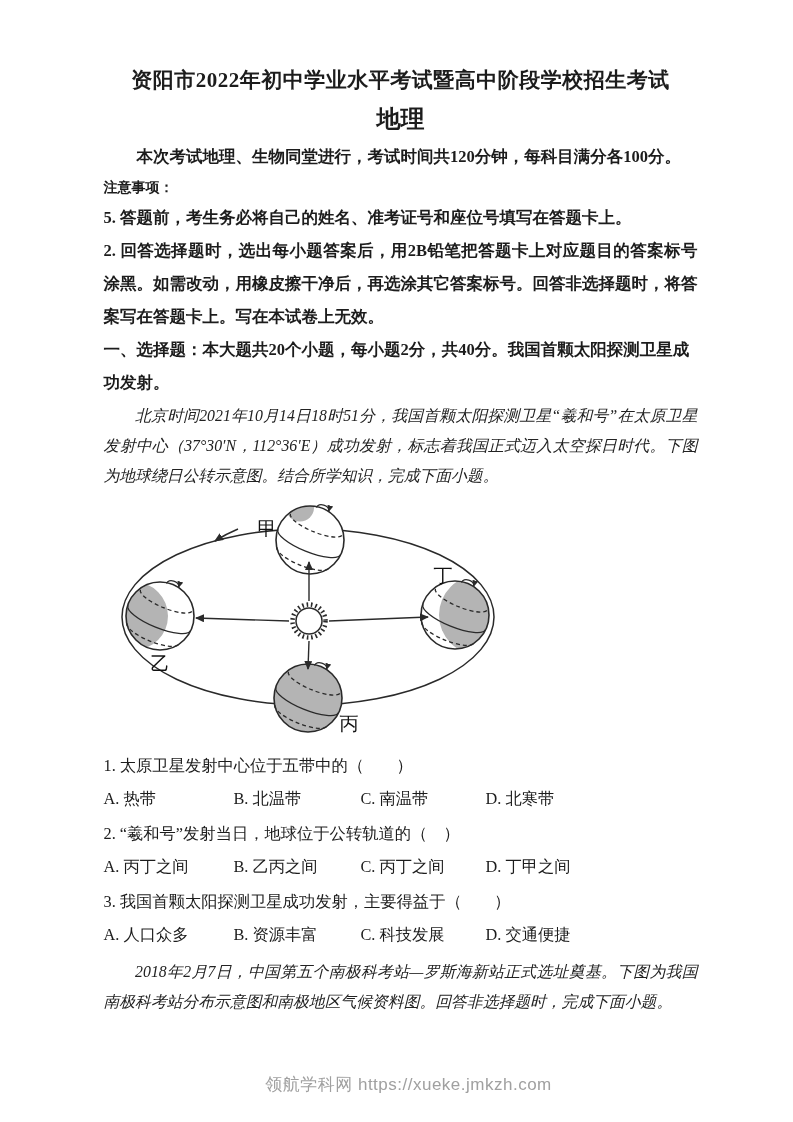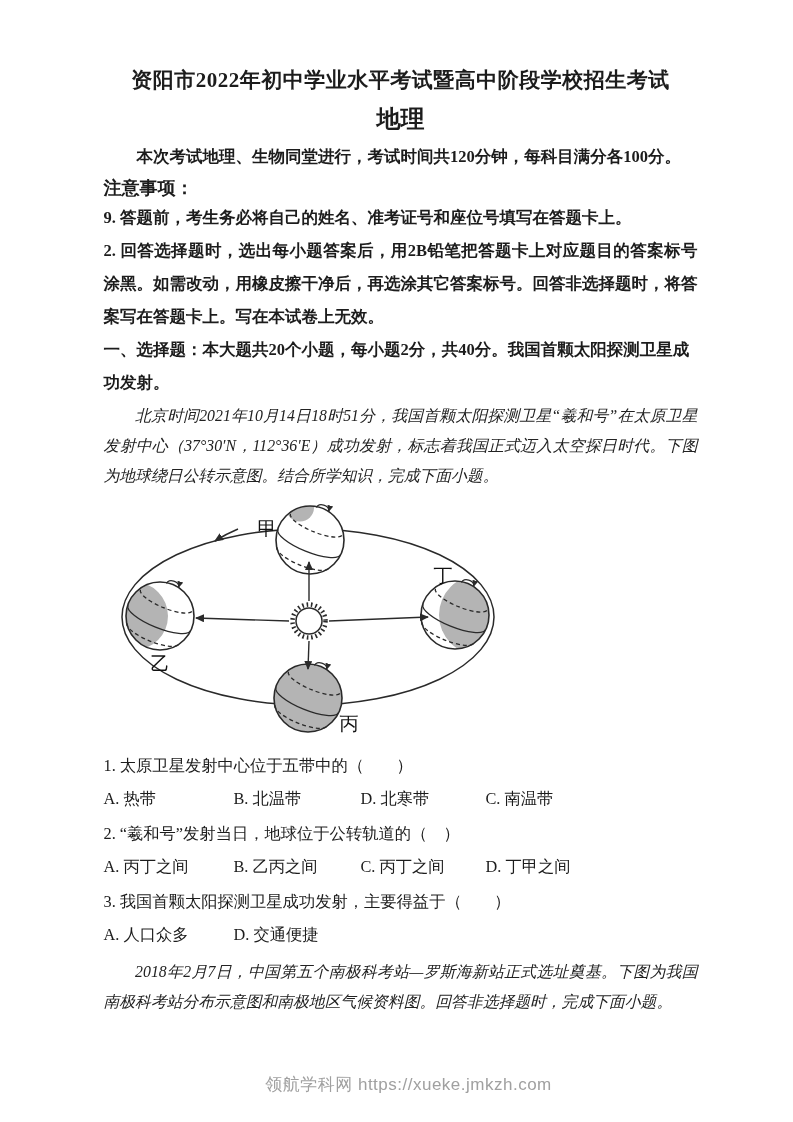--- a/index.html
+++ b/index.html
@@ -13,21 +13,21 @@
   .content { padding:58px 54px 0 62px; }
   .title {
     font-size:21px; font-weight:bold; text-align:center;
     line-height:30px; letter-spacing:0.5px;
   }
   .subject { margin-top:10px; font-size:24px; font-weight:bold; text-align:center; line-height:28px; }
   .intro {
     margin-top:12px; font-size:16.5px; font-weight:bold;
     text-indent:2em; line-height:24px;
   }
-  .notes-heading { margin-top:6px; font-size:18px; font-weight:bold; line-height:26px; }
+  .notes-heading { margin-top:6px; font-size:14px; font-weight:bold; line-height:26px; }
   .note { font-size:16.5px; font-weight:bold; line-height:33px; text-align:justify; }
   .section-heading { font-size:16.5px; font-weight:bold; line-height:33px; }
   .passage {
     font-size:15.8px; font-style:italic; line-height:30px;
     text-indent:2em; text-align:justify; margin-top:2px; color:#222;
   }
   .diagram-wrap { margin:4px 0 0 6px; }
   svg.diagram { display:block; }
   .question { margin-top:2px; }
   .q-stem { font-size:16.3px; line-height:33px; }
@@ -44,21 +44,21 @@
 </style>
 </head>
 <body>
 
 <div class="page">
   <div class="content">
     <div class="title">资阳市2022年初中学业水平考试暨高中阶段学校招生考试</div>
     <div class="subject">地理</div>
     <p class="intro">本次考试地理、生物同堂进行，考试时间共120分钟，每科目满分各100分。</p>
     <div class="notes-heading">注意事项：</div>
-    <p class="note">9. 答题前，考生务必将自己的姓名、准考证号和座位号填写在答题卡上。</p>
+    <p class="note">5. 答题前，考生务必将自己的姓名、准考证号和座位号填写在答题卡上。</p>
     <p class="note">2. 回答选择题时，选出每小题答案后，用2B铅笔把答题卡上对应题目的答案标号涂黑。如需改动，用橡皮擦干净后，再选涂其它答案标号。回答非选择题时，将答案写在答题卡上。写在本试卷上无效。</p>
     <div class="section-heading">一、选择题：本大题共20个小题，每小题2分，共40分。我国首颗太阳探测卫星成功发射。</div>
     <p class="passage">北京时间2021年10月14日18时51分，我国首颗太阳探测卫星“羲和号”在太原卫星发射中心（37°30′N，112°36′E）成功发射，标志着我国正式迈入太空探日时代。下图为地球绕日公转示意图。结合所学知识，完成下面小题。</p>
 
     <div class="diagram-wrap">
       <svg class="diagram" viewBox="0 0 420 252" width="420" height="252">
         <defs>
           <marker id="arr" viewBox="0 0 9 8" refX="8" refY="4" markerWidth="9" markerHeight="8" orient="auto" markerUnits="userSpaceOnUse">
             <path d="M0 0L9 4L0 8z" fill="#2a2a2a"></path>
           </marker>
@@ -143,39 +143,41 @@
         <text class="sv-label" x="239" y="235" text-anchor="middle">丙</text>
         <text class="sv-label" x="333" y="87" text-anchor="middle">丁</text>
       </svg>
     </div>
 
     <div class="question">
       <div class="q-stem">1. 太原卫星发射中心位于五带中的（　　）</div>
       <div class="q-options">
         <span>A. 热带</span>
         <span>B. 北温带</span>
+        <span>C. 南温带</span>
         <span>D. 北寒带</span>
-        <span>C. 南温带</span>
       </div>
     </div>
 
     <div class="question">
       <div class="q-stem">2. “羲和号”发射当日，地球位于公转轨道的（　）</div>
       <div class="q-options">
         <span>A. 丙丁之间</span>
         <span>B. 乙丙之间</span>
         <span>C. 丙丁之间</span>
         <span>D. 丁甲之间</span>
       </div>
     </div>
 
     <div class="question">
       <div class="q-stem">3. 我国首颗太阳探测卫星成功发射，主要得益于（　　）</div>
       <div class="q-options">
         <span>A. 人口众多</span>
+        <span>B. 资源丰富</span>
+        <span>C. 科技发展</span>
         <span>D. 交通便捷</span>
       </div>
     </div>
 
     <p class="passage" style="margin-top:6px;">2018年2月7日，中国第五个南极科考站—罗斯海新站正式选址奠基。下图为我国南极科考站分布示意图和南极地区气候资料图。回答非选择题时，完成下面小题。</p>
   </div>
 
   <div class="watermark">领航学科网 https://xueke.jmkzh.com</div>
 </div>
 

